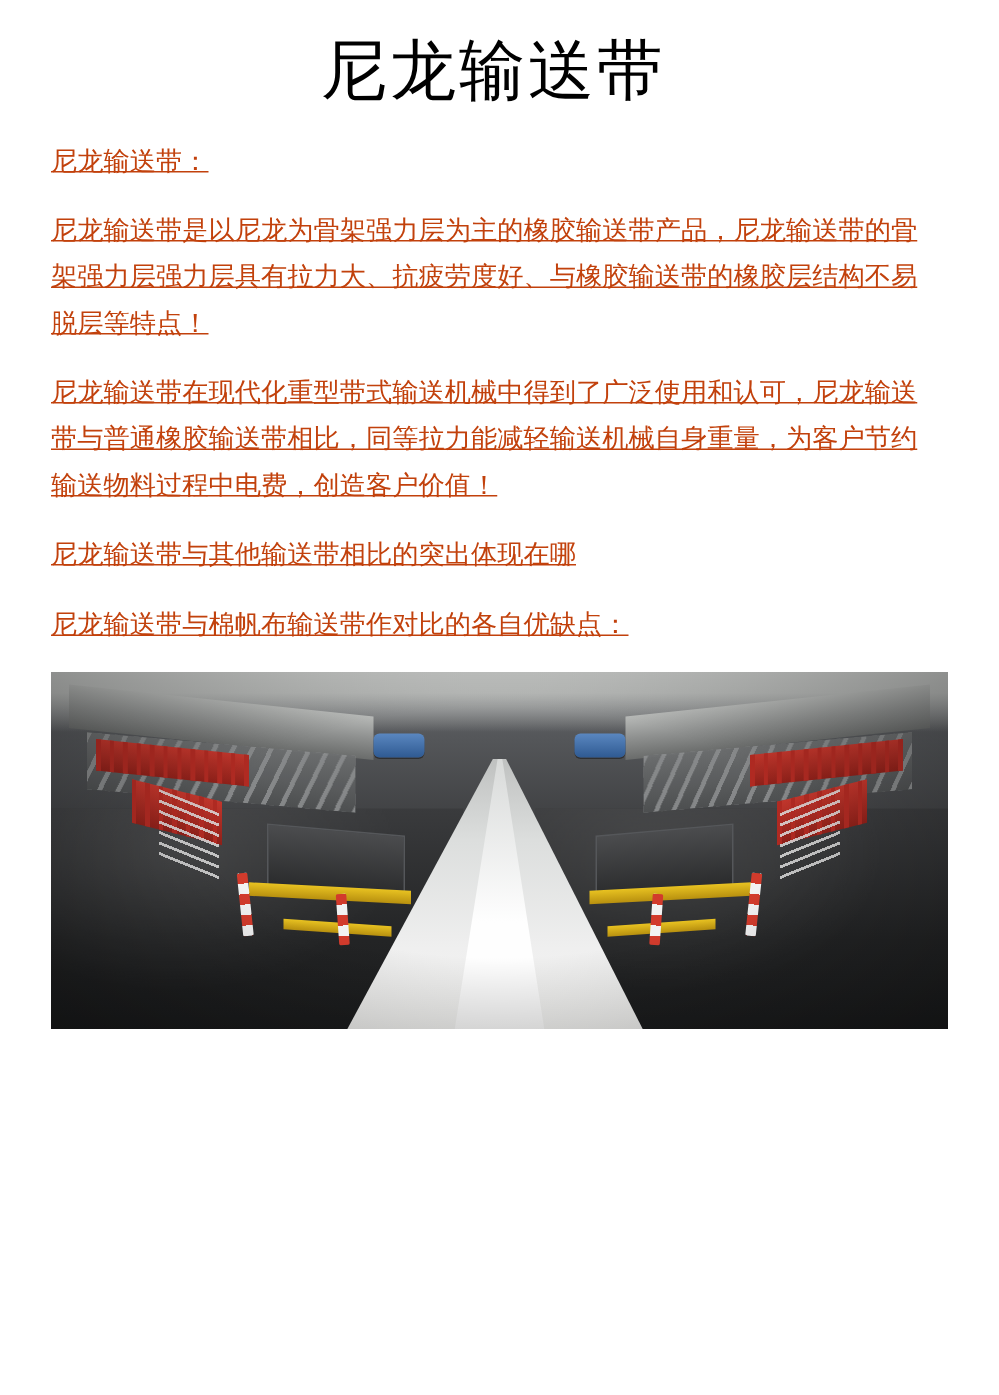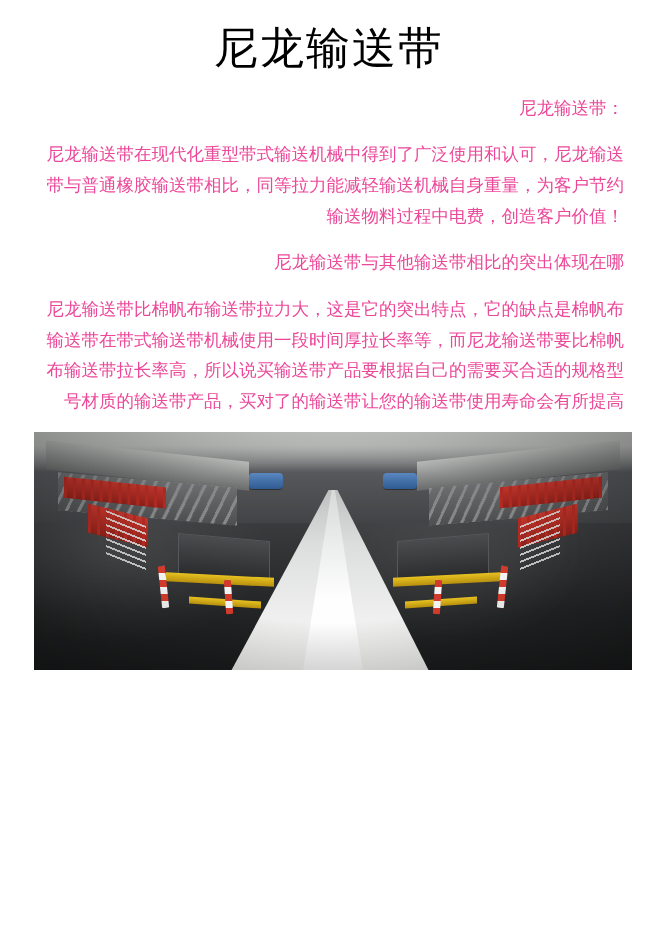--- a/index.html
+++ b/index.html
@@ -28,23 +28,24 @@
     letter-spacing: 2px;
     color: #000000;
   }
   .body-text {
     padding: 0 34px 0 34px;
   }
   .para {
     font-size: 17.5px;
     line-height: 1.75;
     margin: 0 0 16px 0;
-    color: #ec4899;
-    text-align: right;
+    color: #c2410c;
+    text-align: left;
     word-break: break-all;
+    text-decoration: underline;
   }
   .figure {
     margin: 14px 34px 0 34px;
     width: 598px;
     height: 238px;
     position: relative;
     overflow: hidden;
     background: #4a4c4f;
   }
   
@@ -179,23 +180,24 @@
 </style>
 </head>
 <body>
 
 <div class="page">
 
   <h1 class="title">尼龙输送带</h1>
 
   <div class="body-text">
     <p class="para">尼龙输送带：</p>
+    <p class="para">尼龙输送带是以尼龙为骨架强力层为主的橡胶输送带产品，尼龙输送带的骨架强力层强力层具有拉力大、抗疲劳度好、与橡胶输送带的橡胶层结构不易脱层等特点！</p>
     <p class="para">尼龙输送带在现代化重型带式输送机械中得到了广泛使用和认可，尼龙输送带与普通橡胶输送带相比，同等拉力能减轻输送机械自身重量，为客户节约输送物料过程中电费，创造客户价值！</p>
     <p class="para">尼龙输送带与其他输送带相比的突出体现在哪</p>
-    <p class="para">尼龙输送带比棉帆布输送带拉力大，这是它的突出特点，它的缺点是棉帆布输送带在带式输送带机械使用一段时间厚拉长率等，而尼龙输送带要比棉帆布输送带拉长率高，所以说买输送带产品要根据自己的需要买合适的规格型号材质的输送带产品，买对了的输送带让您的输送带使用寿命会有所提高</p>
+    <p class="para">尼龙输送带与棉帆布输送带作对比的各自优缺点：</p>
   </div>
 
   <div class="figure">
     <div class="photo">
       <div class="ground-left"></div>
       <div class="ground-right"></div>
 
       <div class="gantry gantry-left-top"></div>
       <div class="gantry gantry-right-top"></div>
       <div class="truss-left"></div>

